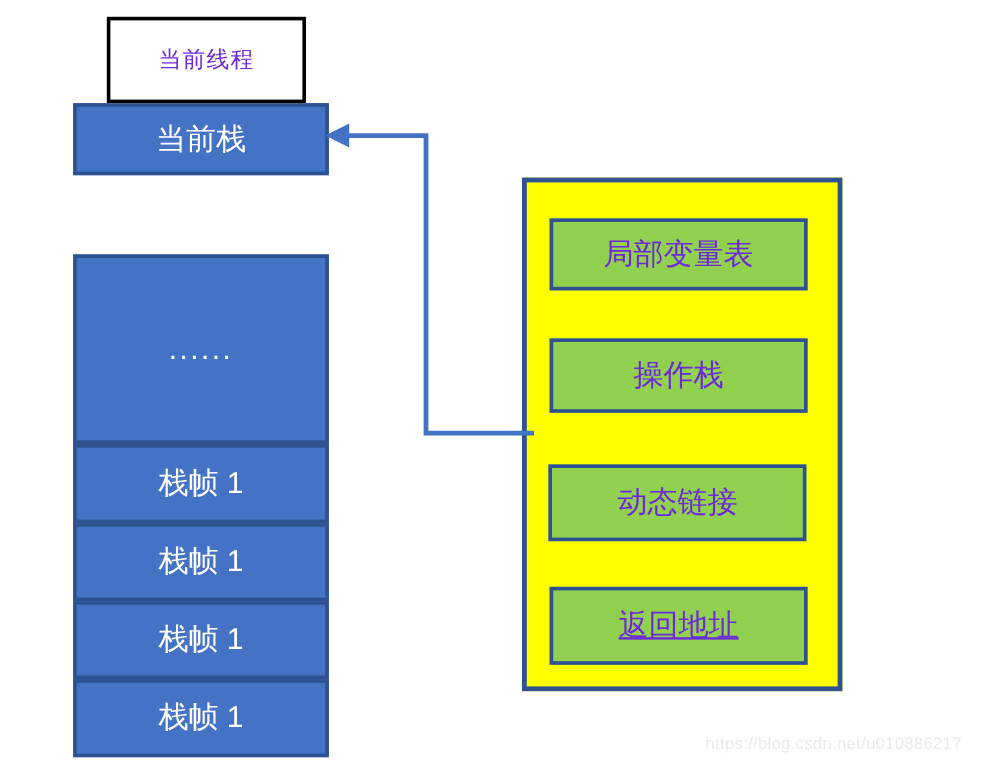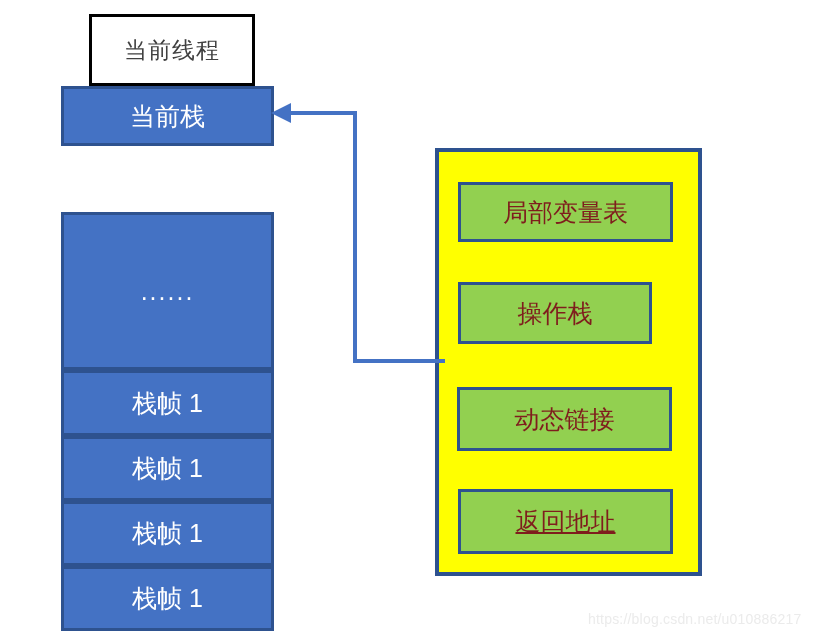--- a/index.html
+++ b/index.html
@@ -25,22 +25,22 @@
     height: 72px;
     background: #ffffff;
     border: 3px solid #000000;
     box-sizing: border-box;
     display: flex;
     align-items: center;
     justify-content: center;
     z-index: 6;
   }
   #thread-label .txt {
-    color: #404040;
-    font-size: 23px;
+    color: #6d28d9;
+    font-size: 19px;
     line-height: 1;
     letter-spacing: 1px;
   }
 
   
   #stack {
     position: absolute;
     left: 61px;
     top: 86px;
     width: 257px;
@@ -92,21 +92,21 @@
     z-index: 2;
   }
   .frame-part {
     position: absolute;
     background: #92D050;
     border: 3px solid #2E528F;
     box-sizing: border-box;
     display: flex;
     align-items: center;
     justify-content: center;
-    color: #7f1d1d;
+    color: #6d28d9;
     font-size: 25px;
     line-height: 1;
   }
 
   
   #watermark {
     position: absolute;
     left: 588px;
     top: 611px;
     color: #ebebeb;
@@ -148,21 +148,21 @@
 
   <svg id="connector" viewBox="0 0 190 275" width="190" height="275">
     <polyline points="180,261 90,261 90,13 18,13" fill="none" stroke="#4472C4" stroke-width="4"></polyline>
     <polygon points="6,13 26,3 26,23" fill="#4472C4"></polygon>
   </svg>
 
   <div id="frame-box">
       <div class="frame-part" style="left: 19px; width: 215px; top: 30px; height: 60px;">
         <span>局部变量表</span>
       </div>
-      <div class="frame-part" style="left: 19px; width: 194px; top: 130px; height: 62px;">
+      <div class="frame-part" style="left: 19px; width: 215px; top: 130px; height: 62px;">
         <span>操作栈</span>
       </div>
       <div class="frame-part" style="left: 18px; width: 215px; top: 235px; height: 64px;">
         <span>动态链接</span>
       </div>
       <div class="frame-part" style="left: 19px; width: 215px; top: 337px; height: 65px; text-decoration: underline;">
         <span>返回地址</span>
       </div>
     </div>
 

